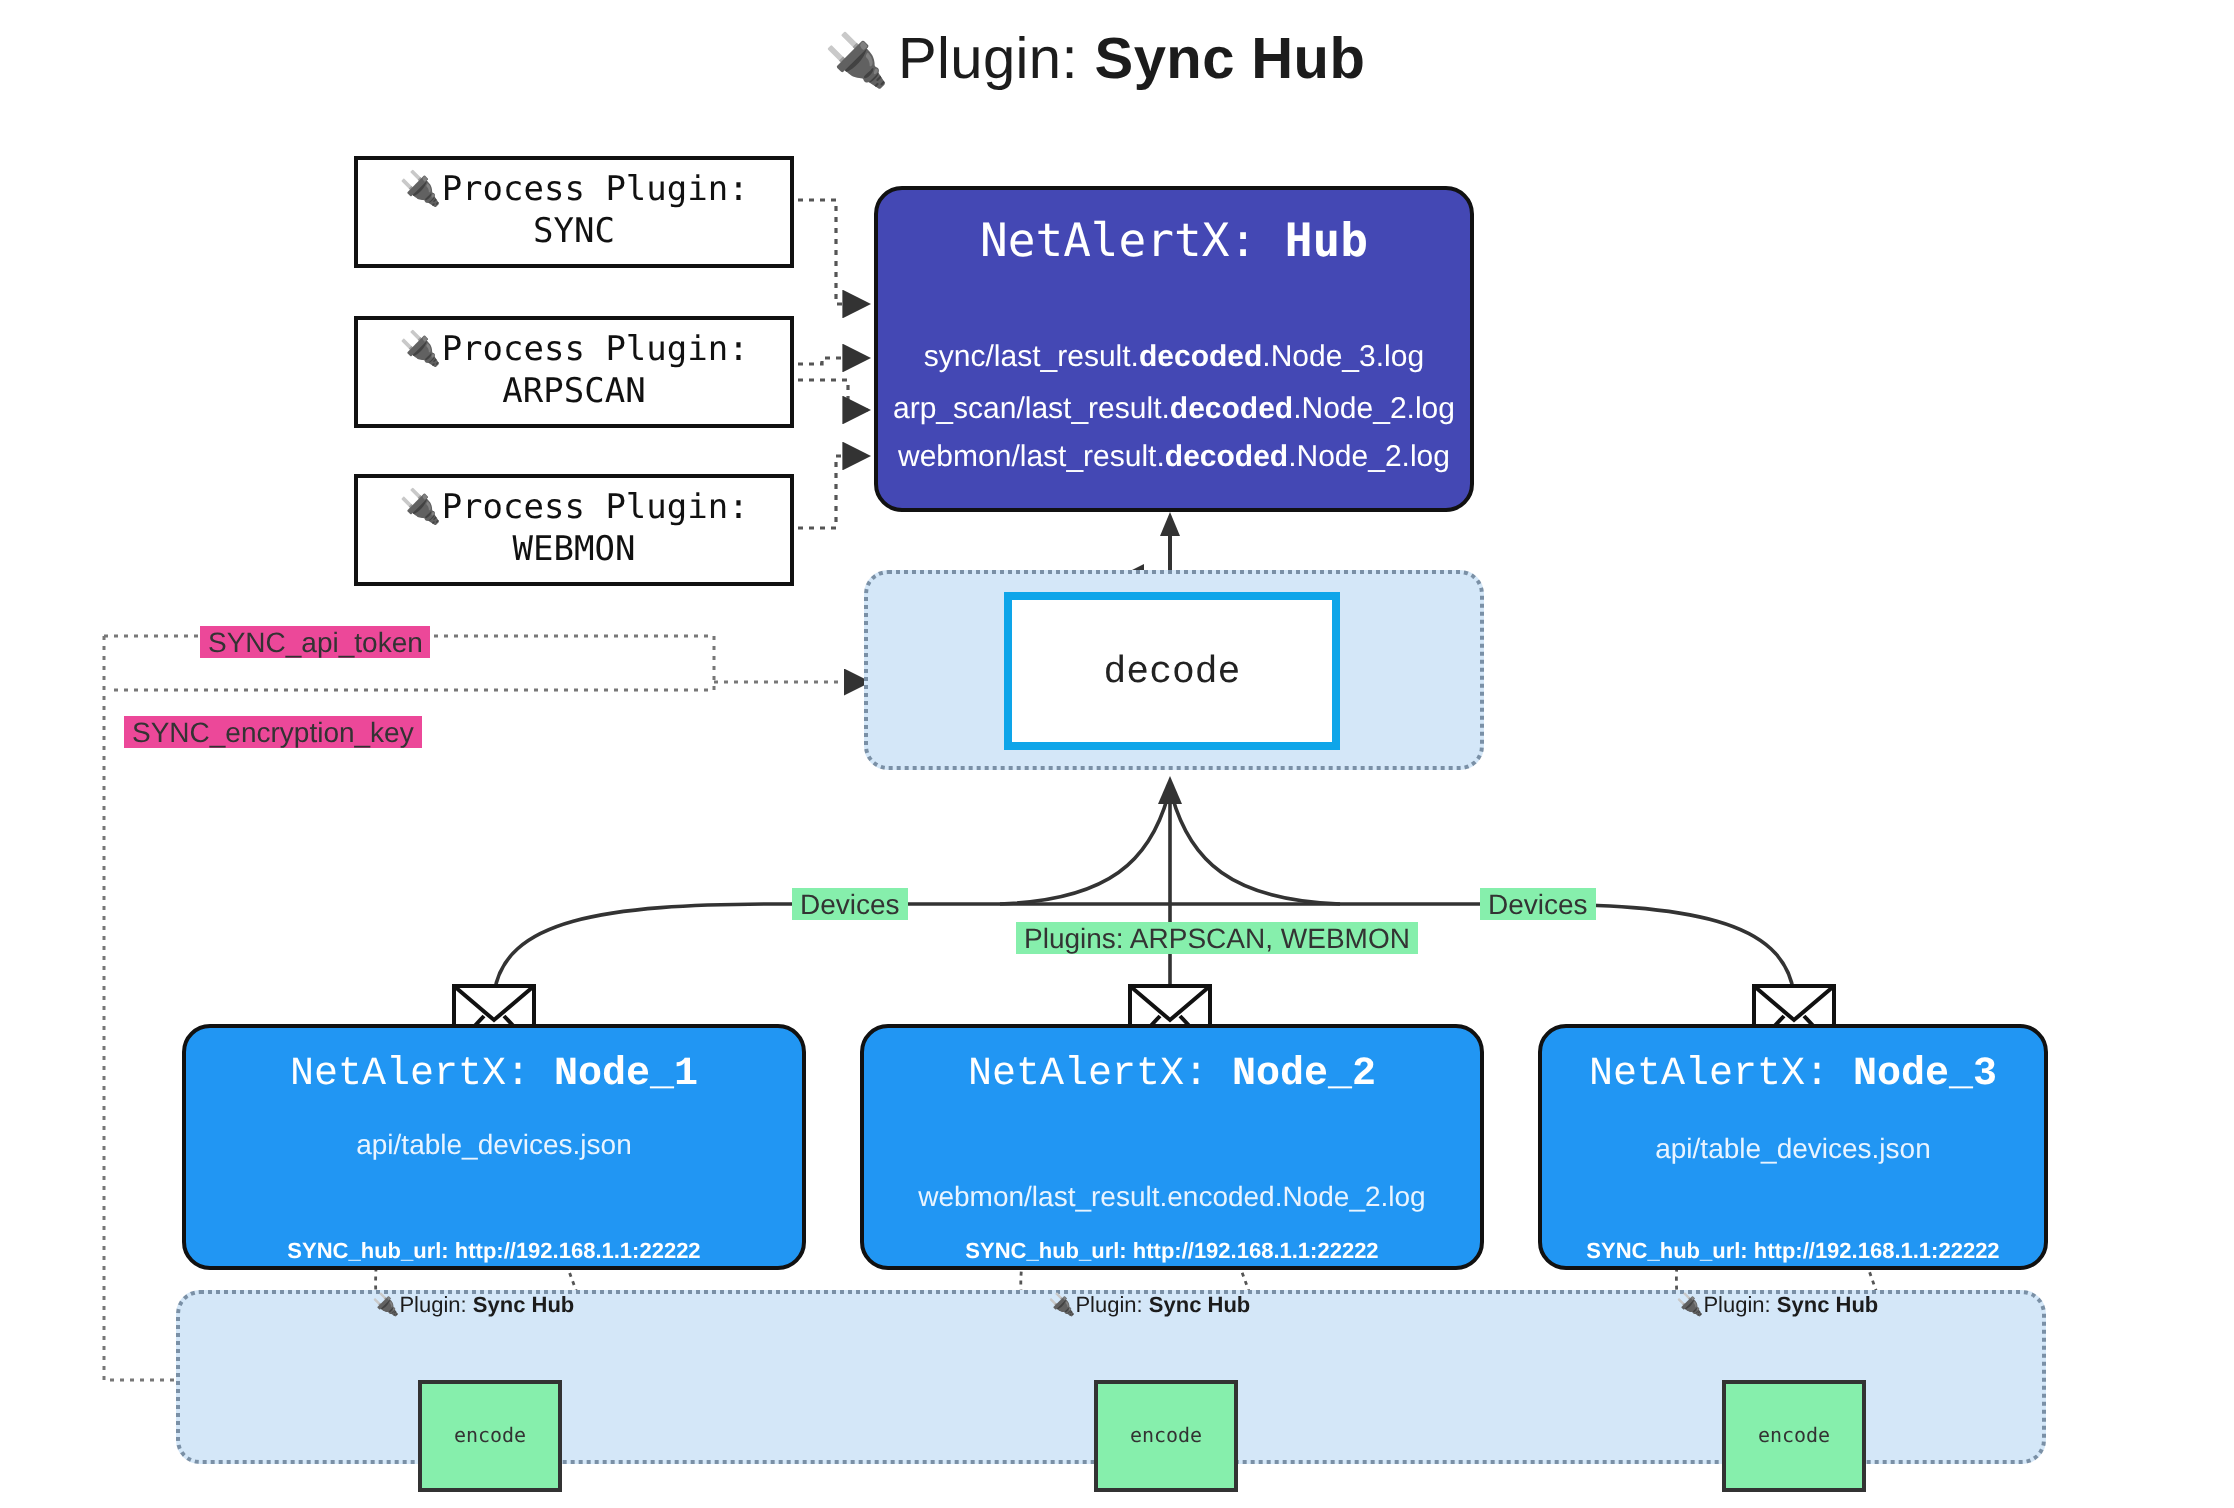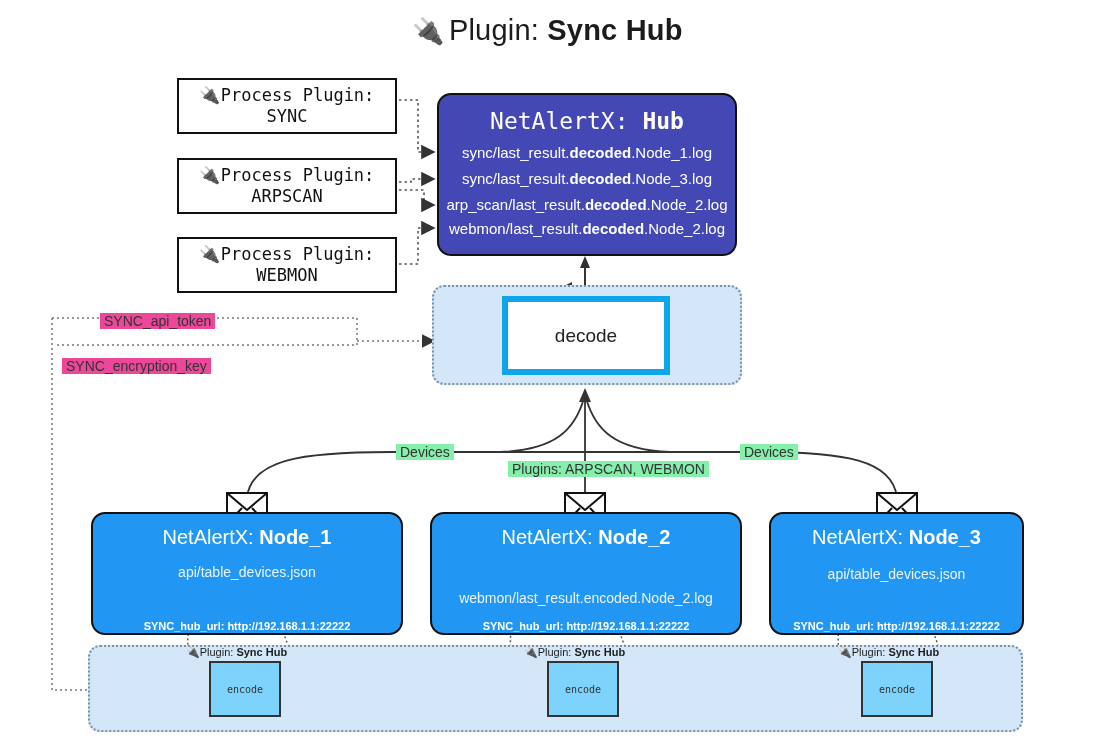--- a/index.html
+++ b/index.html
@@ -34,44 +34,44 @@
              font-family:"DejaVu Sans Mono", monospace;font-size:23px;}
   #hub-title .strong{font-weight:bold;}
   .hub-line{left:437px;width:300px;text-align:center;color:#fff;font-size:15px;
             white-space:nowrap;}
   .hub-line b{font-weight:bold;}
 
   
   #decode-group{left:432px;top:285px;width:310px;height:100px;background:#d4e7f8;
                 border:2px dotted #7a90a6;border-radius:12px;}
   #decode-box{left:502px;top:296px;width:168px;height:79px;background:#fff;
-              border:6px solid #0ea5e9;
-              font-family:Liberation Sans, sans-serif;font-size:19px;color:#222;
+              border:4px solid #0ea5e9;
+              font-family:Liberation Mono, monospace;font-size:19px;color:#222;
               display:flex;align-items:center;justify-content:center;}
 
   
   .token-label{font-size:14px;color:#333;background:#ec4899;padding:0 4px;white-space:nowrap;}
 
   
   .flow-label{font-size:14px;color:#333;background:#86efac;padding:0 4px;white-space:nowrap;}
 
   
   .node-box{height:123px;background:#2196f3;border:2px solid #111;border-radius:14px;}
-  .node-title{text-align:center;color:#fff;font-family:Liberation Sans, sans-serif;
+  .node-title{text-align:center;color:#fff;font-family:Liberation Mono, monospace;
               font-size:20px;white-space:nowrap;}
   .node-title .strong{font-weight:bold;}
   .node-line{text-align:center;color:#e9f4ff;font-size:14px;white-space:nowrap;}
   .node-url{text-align:center;color:#ffffff;font-size:11px;font-weight:bold;white-space:nowrap;}
 
   
   #encode-band{left:88px;top:645px;width:935px;height:87px;background:#d4e7f8;
                border:2px dotted #7a90a6;border-radius:12px;}
-  .encode-box{width:72px;height:56px;background:#7dd3fc;border:2px solid #333;
+  .encode-box{width:72px;height:56px;background:#86efac;border:2px solid #333;
               font-family:"DejaVu Sans Mono", monospace;font-size:10px;color:#333;
-              display:flex;align-items:center;justify-content:center;}
+              display:flex;align-items:center;justify-content:center;margin-top:29px;}
   .encode-cap{font-size:11px;color:#1c1c1c;white-space:nowrap;}
   .encode-cap .strong{font-weight:bold;}
   .encode-cap .plug{font-size:11px;}
 </style>
 </head>
 <body>
 
 <div id="canvas">
 
   <svg id="wires" viewBox="0 0 1117 754">
@@ -147,23 +147,20 @@
     <div class="l1"><span>🔌</span><span>Process Plugin:</span></div>
     <div class="l2">WEBMON</div>
   </div>
 
   <div class="abs" id="hub-box"></div>
   <div class="abs" id="hub-title">
     <span>NetAlertX:</span>
     <span class="strong">Hub</span>
   </div>
 
-  <div class="abs hub-line" style="top:144px;">
-    <span>sync/last_result.</span><b>decoded</b><span>.Node_1.log</span>
-  </div>
   <div class="abs hub-line" style="top:170px;">
     <span>sync/last_result.</span><b>decoded</b><span>.Node_3.log</span>
   </div>
   <div class="abs hub-line" style="top:196px;">
     <span>arp_scan/last_result.</span><b>decoded</b><span>.Node_2.log</span>
   </div>
   <div class="abs hub-line" style="top:220px;">
     <span>webmon/last_result.</span><b>decoded</b><span>.Node_2.log</span>
   </div>
 

